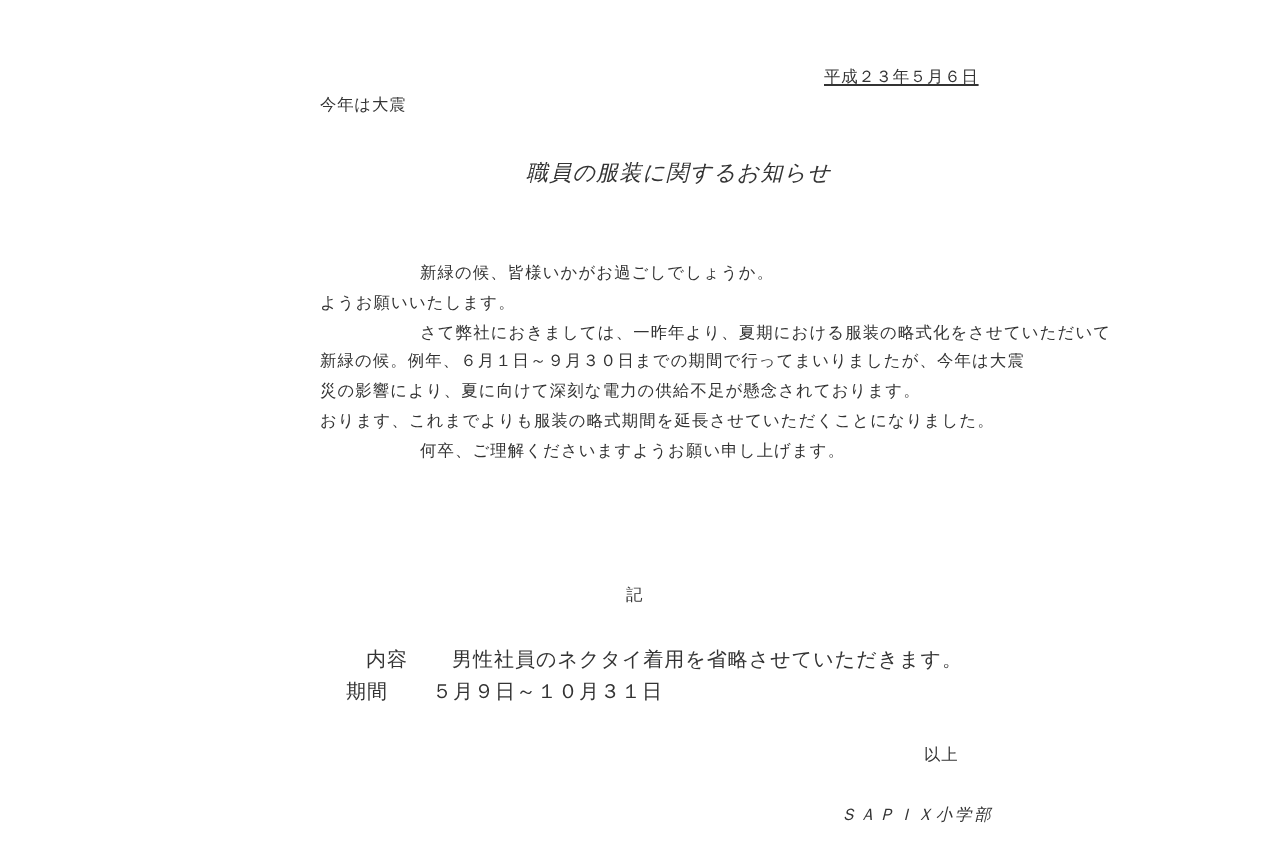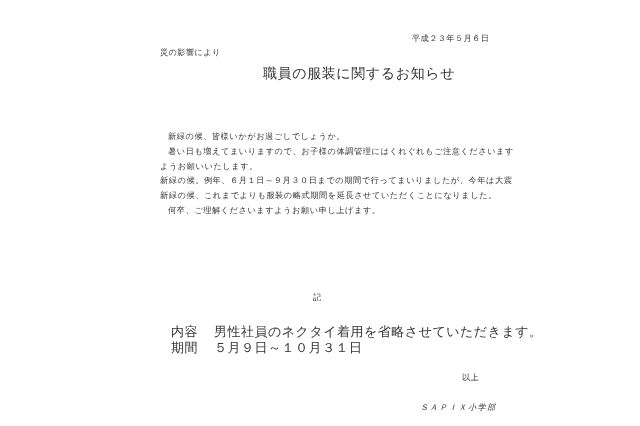--- a/index.html
+++ b/index.html
@@ -10,48 +10,49 @@
     body {
       width: 640px;
       height: 426px;
       position: relative;
       overflow: hidden;
       font-family: "DejaVu Serif", "Liberation Serif", serif;
       color: #333333;
     }
     .abs { position: absolute; white-space: nowrap; }
     .txt { font-size: 8.2px; line-height: 10px; letter-spacing: 0.4px; }
-    .date { left: 412px; top: 33px; }
+    .date { left: 412px; top: 33px; text-decoration: underline; }
     .recipient { left: 160px; top: 47px; }
-    .title { left: 263px; top: 65px; font-size: 14px; letter-spacing: 0.6px; }
+    .title { left: 263px; top: 79px; font-size: 11px; letter-spacing: 0.6px; font-style: italic; }
     .body-lines { left: 160px; top: 129px; }
     .body-lines .line { height: 14.8px; line-height: 14.8px; font-size: 8.2px; letter-spacing: 0.55px; white-space: nowrap; }
-    .body-lines .indent { padding-left: 8px; }
+    .body-lines .indent { padding-left: 8px; margin-left: 42px; }
     .ki { left: 313px; top: 292px; }
-    .detail-row { font-size: 13px; letter-spacing: 0.5px; }
+    .detail-row { font-size: 10px; letter-spacing: 0.5px; margin-left: 12px; }
     .detail-row .label { position: absolute; left: 0; }
     .detail-row .value { position: absolute; left: 43px; text-align: right; }
     .row1 { left: 171px; top: 323px; width: 300px; height: 12px; }
-    .row2 { left: 171px; top: 339px; width: 300px; height: 12px; }
+    .row2 { left: 161px; top: 339px; width: 300px; height: 12px; }
     .ijo { left: 462px; top: 372px; }
     .sender { left: 420px; top: 402px; letter-spacing: 1.4px; font-style: italic; }
   </style>
 </head>
 <body>
 
 <div class="abs txt date">平成２３年５月６日</div>
-<div class="abs txt recipient">災の影響により</div>
+<div class="abs txt recipient">今年は大震</div>
 <div class="abs title">職員の服装に関するお知らせ</div>
 
 <div class="abs body-lines">
   <div class="line indent">新緑の候、皆様いかがお過ごしでしょうか。</div>
-  <div class="line indent">暑い日も増えてまいりますので、お子様の体調管理にはくれぐれもご注意くださいます</div>
   <div class="line">ようお願いいたします。</div>
+  <div class="line indent">さて弊社におきましては、一昨年より、夏期における服装の略式化をさせていただいて</div>
   <div class="line">新緑の候。例年、６月１日～９月３０日までの期間で行ってまいりましたが、今年は大震</div>
-  <div class="line">新緑の候、これまでよりも服装の略式期間を延長させていただくことになりました。</div>
+  <div class="line">災の影響により、夏に向けて深刻な電力の供給不足が懸念されております。</div>
+  <div class="line">おります、これまでよりも服装の略式期間を延長させていただくことになりました。</div>
   <div class="line indent">何卒、ご理解くださいますようお願い申し上げます。</div>
 </div>
 
 <div class="abs txt ki">記</div>
 
 <div class="abs detail-row row1">
   <span class="label">内容</span>
   <span class="value">男性社員のネクタイ着用を省略させていただきます。</span>
 </div>
 <div class="abs detail-row row2">

